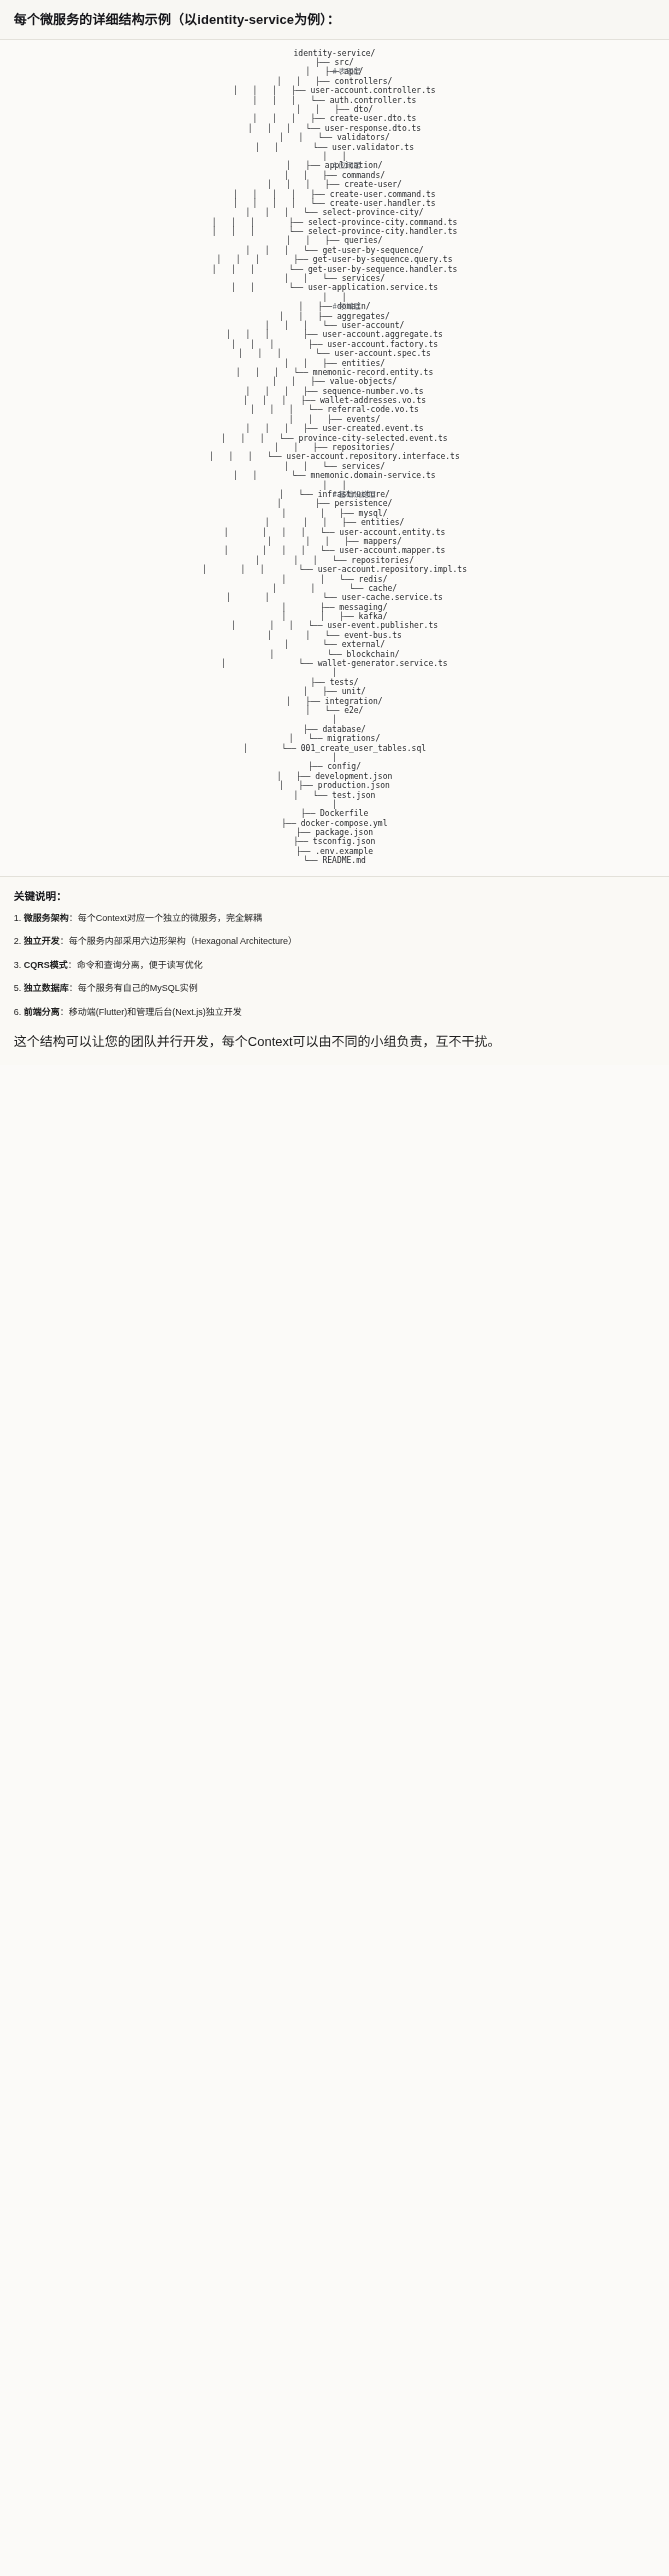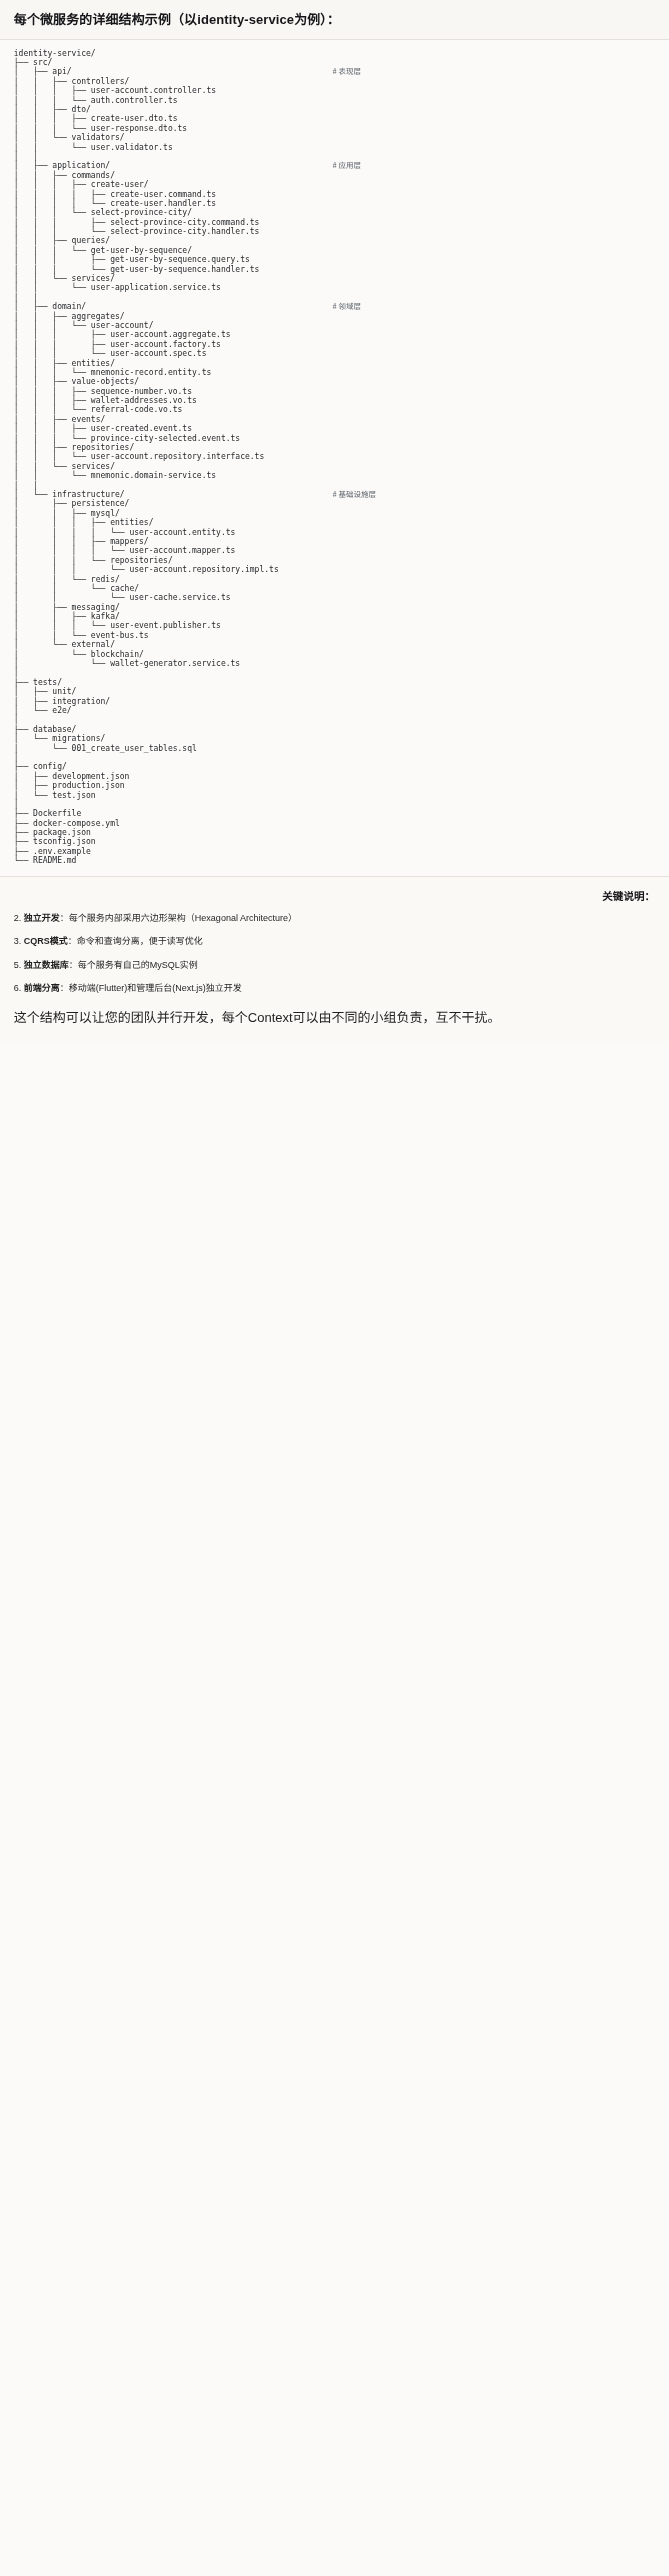--- a/index.html
+++ b/index.html
@@ -33,20 +33,21 @@
     font-weight: bold;
     letter-spacing: 0.1px;
     color: #16161a;
     font-family: "Liberation Sans", "DejaVu Sans", sans-serif;
   }
 
   
   .tree-block {
     padding: 8.8px 13.8px 10px 13.8px;
     background: #fbfaf8;
+    text-align: center;
   }
   .tree {
     margin: 0;
     font-family: "DejaVu Sans Mono", "Liberation Mono", monospace;
     font-size: 8px;
     line-height: 9.4px;
     color: #26282c;
     white-space: pre;
     tab-size: 4;
   }
@@ -65,21 +66,20 @@
   .keypoints {
     border-top: 0.6px solid #e3e1da;
     padding: 11.3px 13.8px 12.5px 13.8px;
     background: #faf9f5;
   }
   .kp-title {
     margin: 0 0 8.8px 0;
     font-size: 10.6px;
     font-weight: bold;
     color: #16161a;
-    text-align: right;
   }
   .kp-list {
     margin: 0;
     padding: 0;
     list-style: none;
   }
   .kp-item {
     font-size: 9px;
     line-height: 1.5;
     margin: 0 0 10px 0;
@@ -105,20 +105,21 @@
     <h1 class="doc-title">每个微服务的详细结构示例（以identity-service为例）：</h1>
   </div>
 
   <div class="tree-block">
     <pre class="tree" id="tree-pre"><span class="line"><span>identity-service/</span></span><span class="line"><span>├── src/</span></span><span class="line" style="position: relative;"><span>│   ├── api/</span><span class="cmt" style="position: absolute; left: 319px;"># 表现层</span></span><span class="line"><span>│   │   ├── controllers/</span></span><span class="line"><span>│   │   │   ├── user-account.controller.ts</span></span><span class="line"><span>│   │   │   └── auth.controller.ts</span></span><span class="line"><span>│   │   ├── dto/</span></span><span class="line"><span>│   │   │   ├── create-user.dto.ts</span></span><span class="line"><span>│   │   │   └── user-response.dto.ts</span></span><span class="line"><span>│   │   └── validators/</span></span><span class="line"><span>│   │       └── user.validator.ts</span></span><span class="line"><span>│   │</span></span><span class="line" style="position: relative;"><span>│   ├── application/</span><span class="cmt" style="position: absolute; left: 319px;"># 应用层</span></span><span class="line"><span>│   │   ├── commands/</span></span><span class="line"><span>│   │   │   ├── create-user/</span></span><span class="line"><span>│   │   │   │   ├── create-user.command.ts</span></span><span class="line"><span>│   │   │   │   └── create-user.handler.ts</span></span><span class="line"><span>│   │   │   └── select-province-city/</span></span><span class="line"><span>│   │   │       ├── select-province-city.command.ts</span></span><span class="line"><span>│   │   │       └── select-province-city.handler.ts</span></span><span class="line"><span>│   │   ├── queries/</span></span><span class="line"><span>│   │   │   └── get-user-by-sequence/</span></span><span class="line"><span>│   │   │       ├── get-user-by-sequence.query.ts</span></span><span class="line"><span>│   │   │       └── get-user-by-sequence.handler.ts</span></span><span class="line"><span>│   │   └── services/</span></span><span class="line"><span>│   │       └── user-application.service.ts</span></span><span class="line"><span>│   │</span></span><span class="line" style="position: relative;"><span>│   ├── domain/</span><span class="cmt" style="position: absolute; left: 319px;"># 领域层</span></span><span class="line"><span>│   │   ├── aggregates/</span></span><span class="line"><span>│   │   │   └── user-account/</span></span><span class="line"><span>│   │   │       ├── user-account.aggregate.ts</span></span><span class="line"><span>│   │   │       ├── user-account.factory.ts</span></span><span class="line"><span>│   │   │       └── user-account.spec.ts</span></span><span class="line"><span>│   │   ├── entities/</span></span><span class="line"><span>│   │   │   └── mnemonic-record.entity.ts</span></span><span class="line"><span>│   │   ├── value-objects/</span></span><span class="line"><span>│   │   │   ├── sequence-number.vo.ts</span></span><span class="line"><span>│   │   │   ├── wallet-addresses.vo.ts</span></span><span class="line"><span>│   │   │   └── referral-code.vo.ts</span></span><span class="line"><span>│   │   ├── events/</span></span><span class="line"><span>│   │   │   ├── user-created.event.ts</span></span><span class="line"><span>│   │   │   └── province-city-selected.event.ts</span></span><span class="line"><span>│   │   ├── repositories/</span></span><span class="line"><span>│   │   │   └── user-account.repository.interface.ts</span></span><span class="line"><span>│   │   └── services/</span></span><span class="line"><span>│   │       └── mnemonic.domain-service.ts</span></span><span class="line"><span>│   │</span></span><span class="line" style="position: relative;"><span>│   └── infrastructure/</span><span class="cmt" style="position: absolute; left: 319px;"># 基础设施层</span></span><span class="line"><span>│       ├── persistence/</span></span><span class="line"><span>│       │   ├── mysql/</span></span><span class="line"><span>│       │   │   ├── entities/</span></span><span class="line"><span>│       │   │   │   └── user-account.entity.ts</span></span><span class="line"><span>│       │   │   ├── mappers/</span></span><span class="line"><span>│       │   │   │   └── user-account.mapper.ts</span></span><span class="line"><span>│       │   │   └── repositories/</span></span><span class="line"><span>│       │   │       └── user-account.repository.impl.ts</span></span><span class="line"><span>│       │   └── redis/</span></span><span class="line"><span>│       │       └── cache/</span></span><span class="line"><span>│       │           └── user-cache.service.ts</span></span><span class="line"><span>│       ├── messaging/</span></span><span class="line"><span>│       │   ├── kafka/</span></span><span class="line"><span>│       │   │   └── user-event.publisher.ts</span></span><span class="line"><span>│       │   └── event-bus.ts</span></span><span class="line"><span>│       └── external/</span></span><span class="line"><span>│           └── blockchain/</span></span><span class="line"><span>│               └── wallet-generator.service.ts</span></span><span class="line"><span>│</span></span><span class="line"><span>├── tests/</span></span><span class="line"><span>│   ├── unit/</span></span><span class="line"><span>│   ├── integration/</span></span><span class="line"><span>│   └── e2e/</span></span><span class="line"><span>│</span></span><span class="line"><span>├── database/</span></span><span class="line"><span>│   └── migrations/</span></span><span class="line"><span>│       └── 001_create_user_tables.sql</span></span><span class="line"><span>│</span></span><span class="line"><span>├── config/</span></span><span class="line"><span>│   ├── development.json</span></span><span class="line"><span>│   ├── production.json</span></span><span class="line"><span>│   └── test.json</span></span><span class="line"><span>│</span></span><span class="line"><span>├── Dockerfile</span></span><span class="line"><span>├── docker-compose.yml</span></span><span class="line"><span>├── package.json</span></span><span class="line"><span>├── tsconfig.json</span></span><span class="line"><span>├── .env.example</span></span><span class="line"><span>└── README.md</span></span></pre>
   </div>
 
   <div class="keypoints">
     <div class="kp-title">关键说明：</div>
     <ol class="kp-list" id="kp-list">
+        <li class="kp-item"><span class="num">1.</span> <span class="kp-label">微服务架构</span><span>：</span><span>每个Context对应一个独立的微服务，完全解耦</span></li>
         <li class="kp-item"><span class="num">2.</span> <span class="kp-label">独立开发</span><span>：</span><span>每个服务内部采用六边形架构（Hexagonal Architecture）</span></li>
         <li class="kp-item"><span class="num">3.</span> <span class="kp-label">CQRS模式</span><span>：</span><span>命令和查询分离，便于读写优化</span></li>
         <li class="kp-item"><span class="num">5.</span> <span class="kp-label">独立数据库</span><span>：</span><span>每个服务有自己的MySQL实例</span></li>
         <li class="kp-item"><span class="num">6.</span> <span class="kp-label">前端分离</span><span>：</span><span>移动端(Flutter)和管理后台(Next.js)独立开发</span></li>
       </ol>
     <p class="kp-footer">这个结构可以让您的团队并行开发，每个Context可以由不同的小组负责，互不干扰。</p>
   </div>
 
 </div>
 

